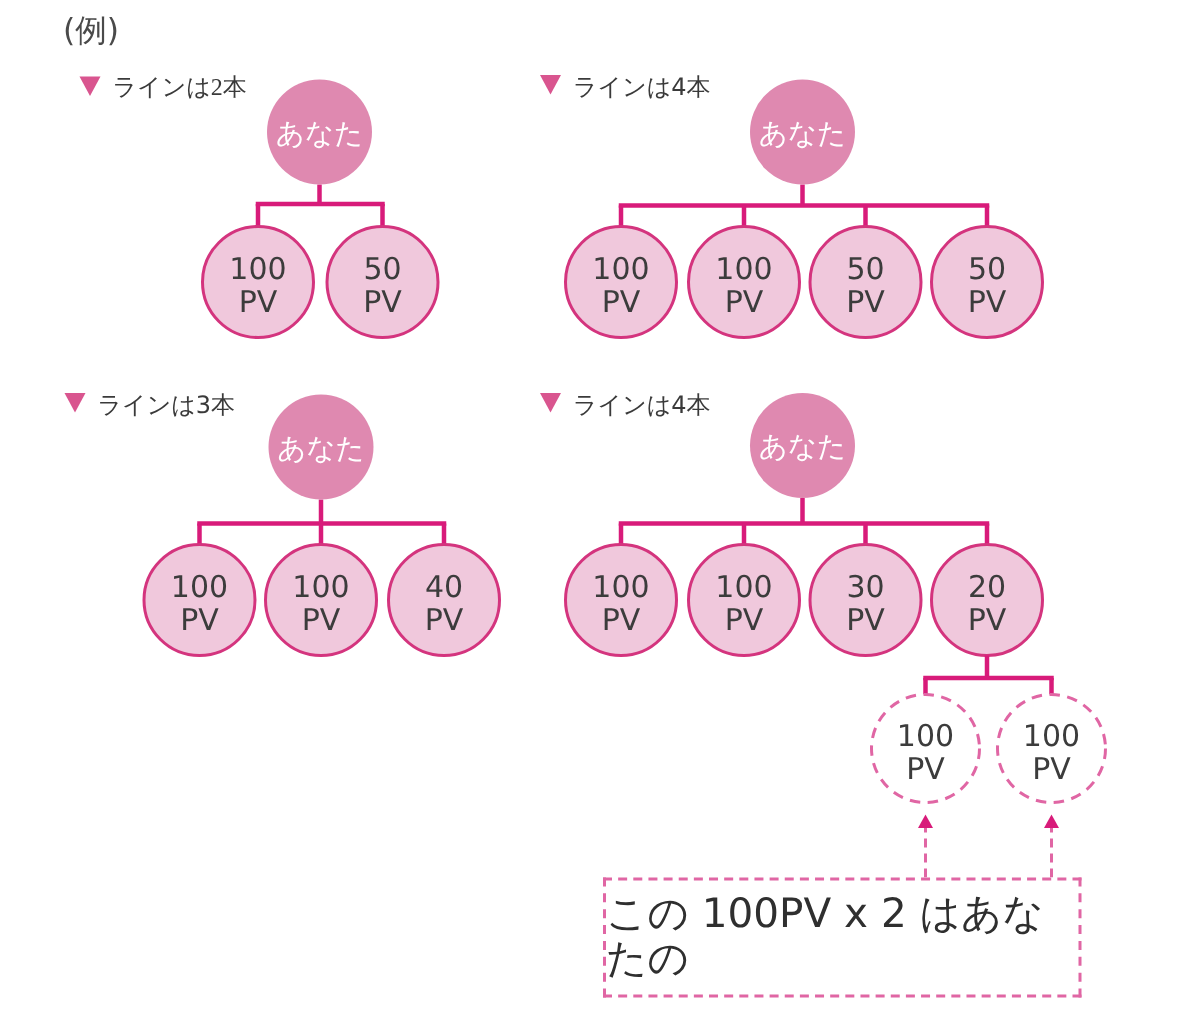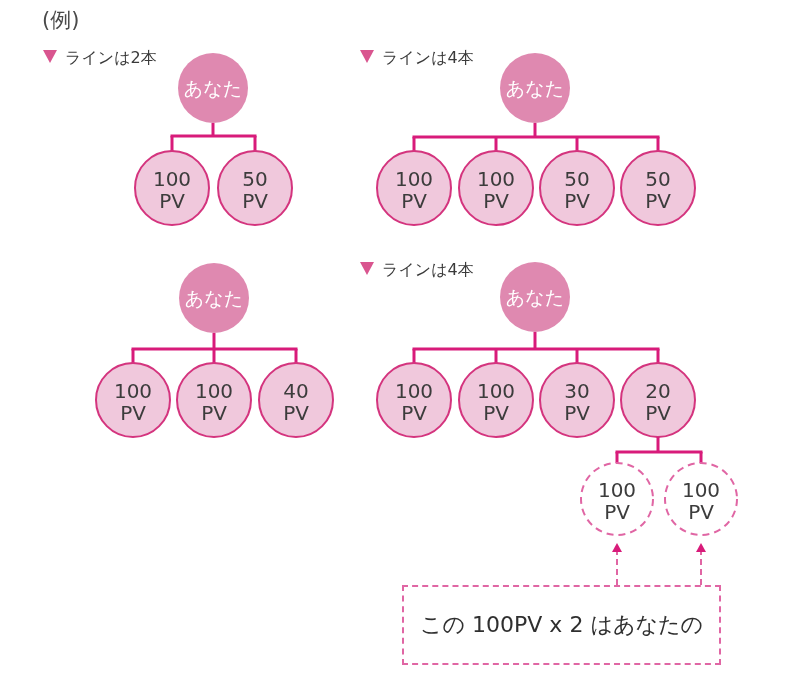--- a/index.html
+++ b/index.html
@@ -7,34 +7,37 @@
          font-family: "DejaVu Sans", "Liberation Sans", sans-serif; color: #3c3c3c; }
   #stage { position: absolute; left: 0; top: 0; width: 800px; height: 681px; }
   .heading { position: absolute; left: 42px; top: 6px; font-size: 21px; color: #4a4a4a; }
   .sec-label { position: absolute; font-size: 16px; color: #3a3a3a; white-space: nowrap; }
   .tri { display: inline-block; width: 0; height: 0; border-left: 7px solid transparent;
          border-right: 7px solid transparent; border-top: 13px solid #d9558f;
          vertical-align: middle; margin-right: 8px; position: relative; top: -2px; }
   .note { position: absolute; left: 402px; top: 585px; width: 319px; height: 80px;
           box-sizing: border-box; border: 2px dashed #e066a4; background: #fff;
           display: flex; flex-direction: column; justify-content: center; align-items: center;
-          font-size: 22px; color: #2f2f2f; line-height: 30px; }
+          font-size: 27px; color: #2f2f2f; line-height: 30px; }
   svg text { font-family: "DejaVu Sans", "Liberation Sans", sans-serif; }
 </style>
 </head>
 <body>
 
 <div id="stage">
   <div class="heading">(例)</div>
 
-  <div class="sec-label" style="left:43px; top:48px;">
+  <div class="sec-label" style="left:53px; top:48px;font-family:Liberation Serif, serif;">
     <span class="tri"></span><span>ラインは2本</span>
   </div>
   <div class="sec-label" style="left:360px; top:48px;">
     <span class="tri"></span><span>ラインは4本</span>
+  </div>
+  <div class="sec-label" style="left:43px; top:260px;">
+    <span class="tri"></span><span>ラインは3本</span>
   </div>
   <div class="sec-label" style="left:360px; top:260px;">
     <span class="tri"></span><span>ラインは4本</span>
   </div>
 
   <svg id="tree-svg" width="800" height="681" style="position:absolute;left:0;top:0;">
       <line x1="213" y1="123" x2="213" y2="136" stroke="#d81b7a" stroke-width="3"></line>
       <line x1="170.5" y1="136" x2="256.5" y2="136" stroke="#d81b7a" stroke-width="3"></line>
       <line x1="172" y1="136" x2="172" y2="151" stroke="#d81b7a" stroke-width="3"></line>
       <line x1="255" y1="136" x2="255" y2="151" stroke="#d81b7a" stroke-width="3"></line>

